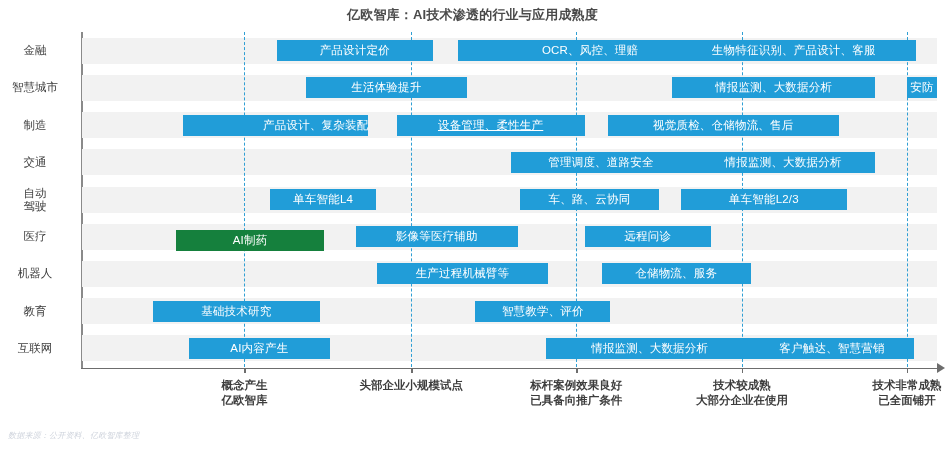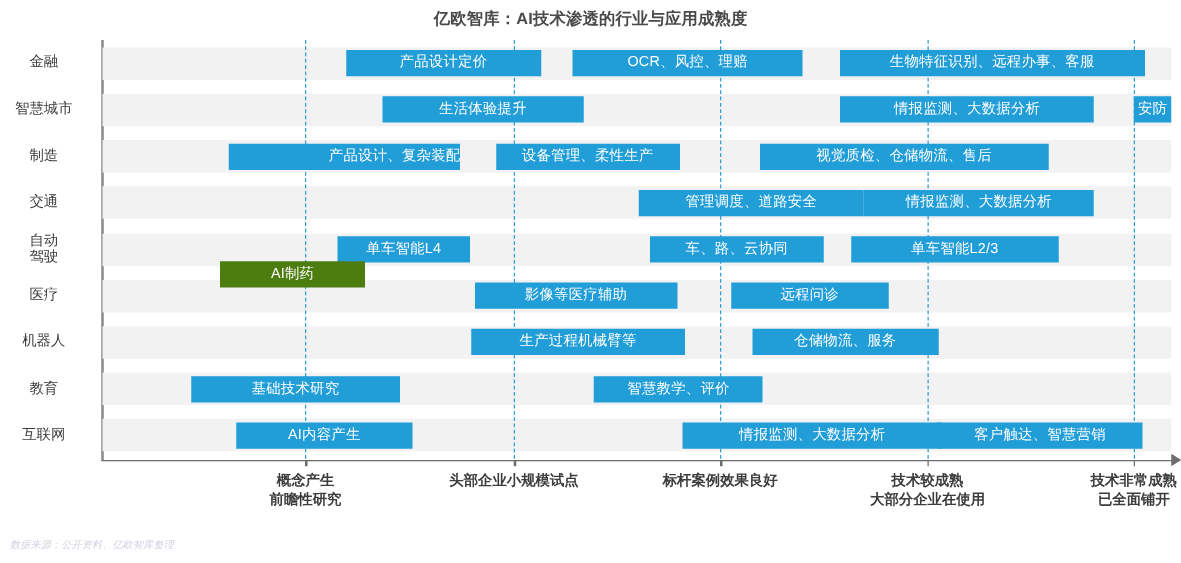--- a/index.html
+++ b/index.html
@@ -183,35 +183,35 @@
       </div>
       <div class="row-label" style="top: 272.667px;">
         <span>教育</span>
       </div>
       <div class="row-label" style="top: 309.889px;">
         <span>互联网</span>
       </div>
     </div>
   <div id="bars">
       <div class="bar" style="background: rgb(33, 157, 216); left: 194.94px; width: 155.61px; top: 8.11111px;">产品设计定价</div>
-      <div class="bar" style="background: rgb(33, 157, 216); left: 376.2px; width: 183.825px; top: 8.11111px;">OCR、风控、理赔</div>
-      <div class="bar" style="background: rgb(33, 157, 216); left: 589.95px; width: 243.675px; top: 8.11111px;">生物特征识别、远程办事、客服</div>
+      <div class="bar" style="background: rgb(33, 157, 216); left: 376.2px; width: 183.825px; top: 8.11111px; padding-left: 40px;">OCR、风控、理赔</div>
+      <div class="bar" style="background: rgb(33, 157, 216); left: 589.95px; width: 243.675px; top: 8.11111px;">生物特征识别、产品设计、客服</div>
       <div class="bar" style="background: rgb(33, 157, 216); left: 224.01px; width: 160.74px; top: 45.3333px;">生活体验提升</div>
       <div class="bar" style="background: rgb(33, 157, 216); left: 589.95px; width: 203.49px; top: 45.3333px;">情报监测、大数据分析</div>
       <div class="bar" style="background: rgb(33, 157, 216); left: 825.075px; width: 29.925px; top: 45.3333px;">安防</div>
       <div class="bar" style="background: rgb(33, 157, 216); left: 100.89px; width: 185.535px; top: 82.5556px; text-align: right;">产品设计、复杂装配</div>
-      <div class="bar" style="background: rgb(33, 157, 216); left: 314.64px; width: 147px; top: 82.5556px;">设备管理、柔性生产</div>
+      <div class="bar" style="background: rgb(33, 157, 216); left: 314.64px; width: 188px; top: 82.5556px; text-decoration: underline;">设备管理、柔性生产</div>
       <div class="bar" style="background: rgb(33, 157, 216); left: 525.825px; width: 230.85px; top: 82.5556px;">视觉质检、仓储物流、售后</div>
       <div class="bar" style="background: rgb(33, 157, 216); left: 429.21px; width: 179.55px; top: 119.778px;">管理调度、道路安全</div>
       <div class="bar" style="background: rgb(33, 157, 216); left: 608.76px; width: 184.68px; top: 119.778px;">情报监测、大数据分析</div>
       <div class="bar" style="background: rgb(33, 157, 216); left: 188.1px; width: 106px; top: 157px;">单车智能L4</div>
       <div class="bar" style="background: rgb(33, 157, 216); left: 437.76px; width: 139.365px; top: 157px;">车、路、云协同</div>
       <div class="bar" style="background: rgb(33, 157, 216); left: 598.5px; width: 166.725px; top: 157px;">单车智能L2/3</div>
-      <div class="bar" style="background: #4d7c0f; left: 94.05px; width: 116px; top: 177px;">AI制药</div>
-      <div class="bar" style="background: rgb(33, 157, 216); left: 273.6px; width: 162.45px; top: 194.222px; margin-left: 24px;">影像等医疗辅助</div>
+      <div class="bar" style="background: #15803d; left: 94.05px; width: 148px; top: 198px;">AI制药</div>
+      <div class="bar" style="background: rgb(33, 157, 216); left: 273.6px; width: 162.45px; top: 194.222px;">影像等医疗辅助</div>
       <div class="bar" style="background: rgb(33, 157, 216); left: 502.74px; width: 126px; top: 194.222px;">远程问诊</div>
       <div class="bar" style="background: rgb(33, 157, 216); left: 294.975px; width: 171px; top: 231.444px;">生产过程机械臂等</div>
       <div class="bar" style="background: rgb(33, 157, 216); left: 519.84px; width: 148.77px; top: 231.444px;">仓储物流、服务</div>
       <div class="bar" style="background: rgb(33, 157, 216); left: 70.965px; width: 166.725px; top: 268.667px;">基础技术研究</div>
       <div class="bar" style="background: rgb(33, 157, 216); left: 393.3px; width: 135.09px; top: 268.667px;">智慧教学、评价</div>
       <div class="bar" style="background: rgb(33, 157, 216); left: 106.875px; width: 141.075px; top: 305.889px;">AI内容产生</div>
       <div class="bar" style="background: rgb(33, 157, 216); left: 464.265px; width: 206.91px; top: 305.889px;">情报监测、大数据分析</div>
       <div class="bar" style="background: rgb(33, 157, 216); left: 668px; width: 164px; top: 305.889px; text-align: center;">客户触达、智慧营销</div>
     </div>
 </div>
@@ -221,27 +221,28 @@
 <div id="x-ticks">
     <div class="x-tick" style="left: 244.45px;"></div>
     <div class="x-tick" style="left: 411.175px;"></div>
     <div class="x-tick" style="left: 576.19px;"></div>
     <div class="x-tick" style="left: 742.06px;"></div>
     <div class="x-tick" style="left: 907.075px;"></div>
   </div>
 <div id="x-captions">
     <div class="x-caption" style="left: 149.45px;">
       <span>概念产生</span>
-      <span>前瞻性研究</span>
+      <span>亿欧智库</span>
     </div>
     <div class="x-caption" style="left: 316.175px;">
       <span>头部企业小规模试点</span>
     </div>
     <div class="x-caption" style="left: 481.19px;">
       <span>标杆案例效果良好</span>
+      <span>已具备向推广条件</span>
     </div>
     <div class="x-caption" style="left: 647.06px;">
       <span>技术较成熟</span>
       <span>大部分企业在使用</span>
     </div>
     <div class="x-caption" style="left: 812.075px;">
       <span>技术非常成熟</span>
       <span>已全面铺开</span>
     </div>
   </div>

